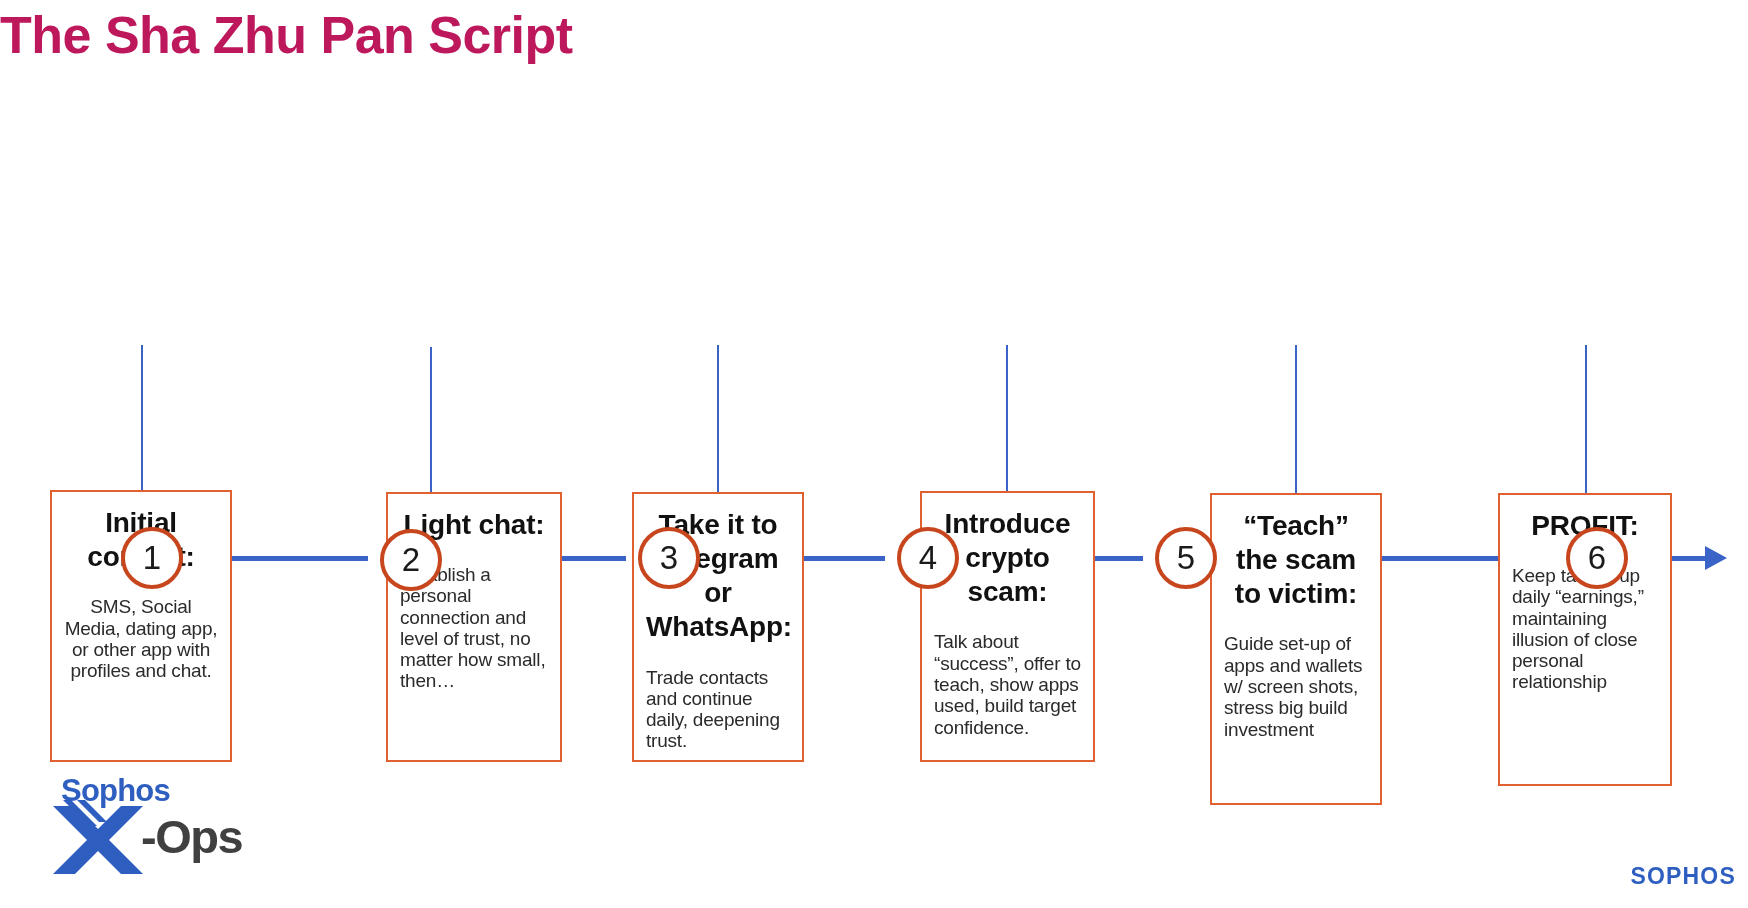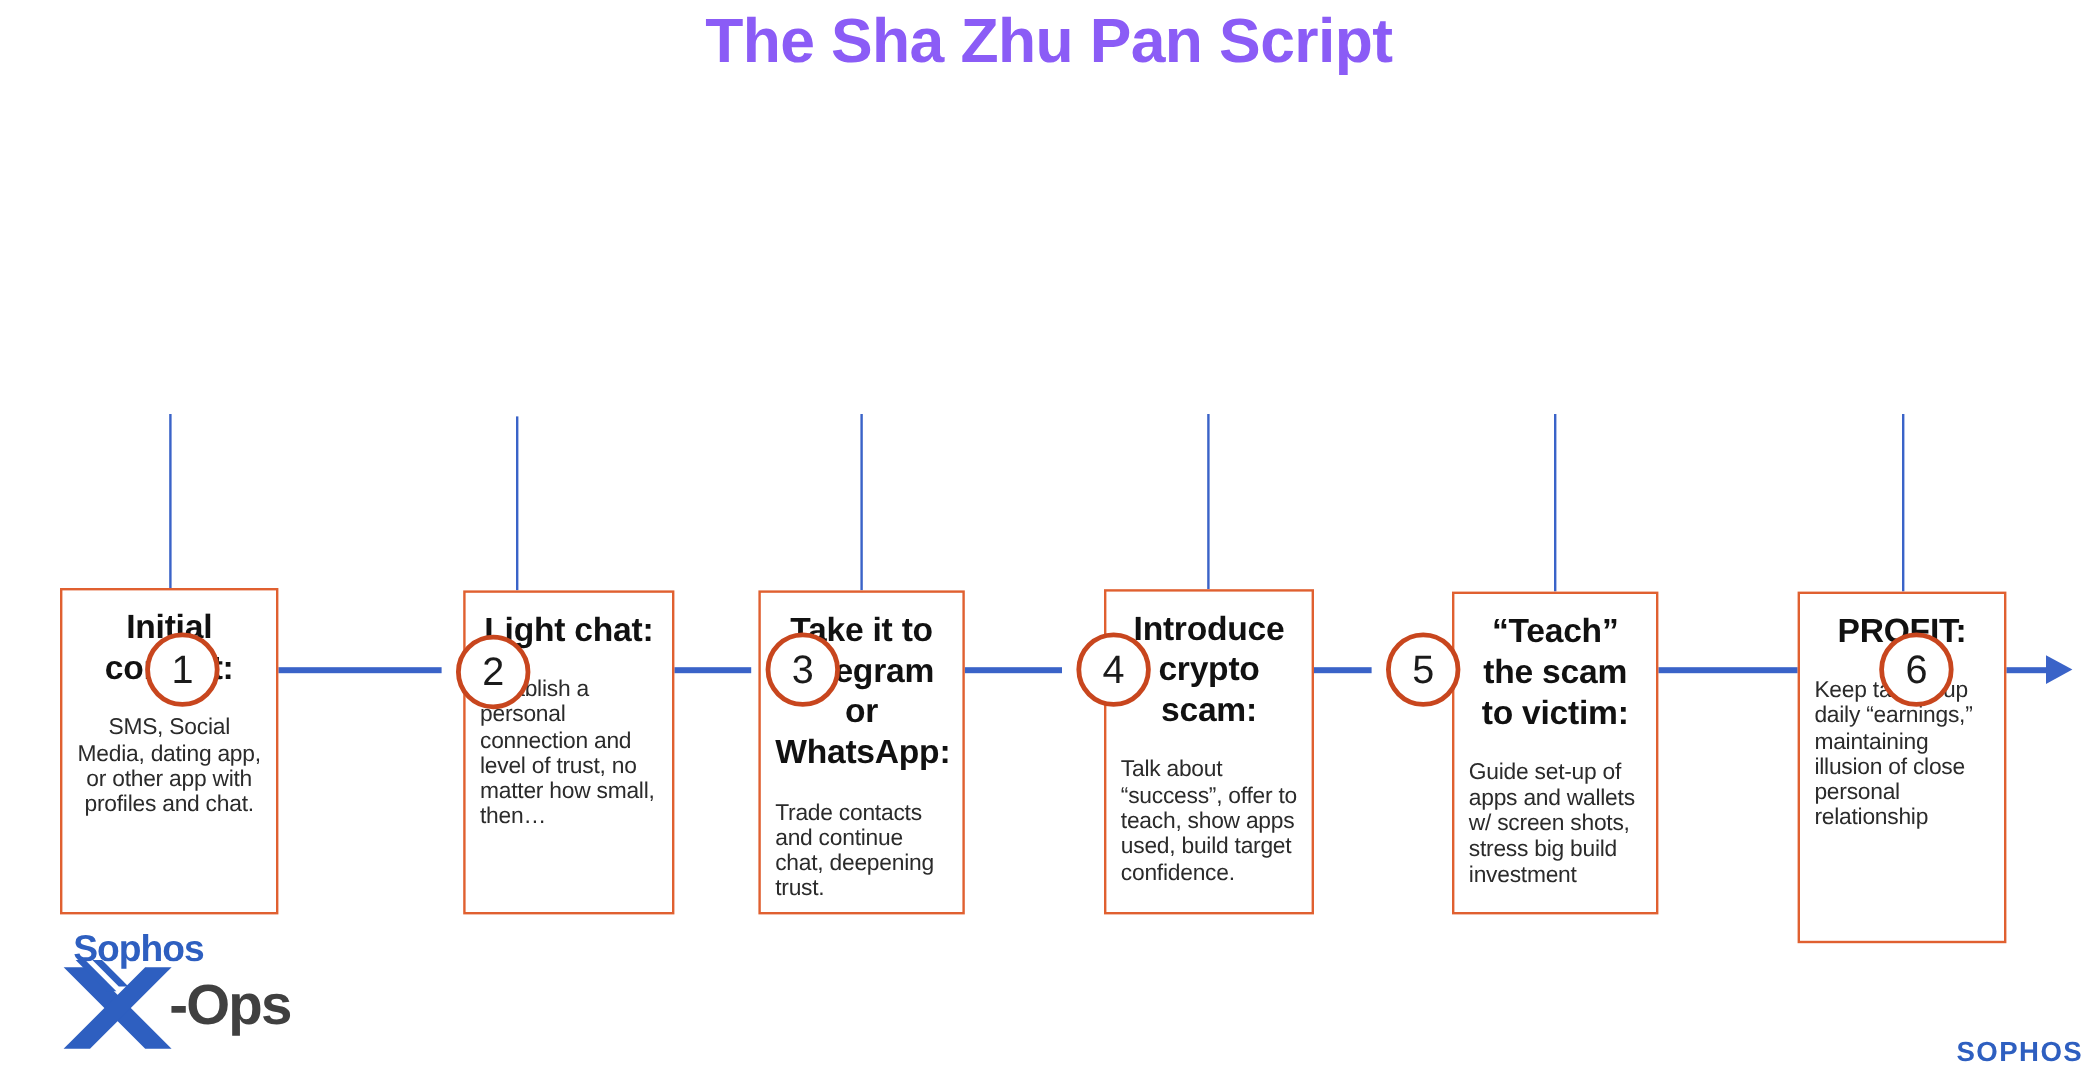--- a/index.html
+++ b/index.html
@@ -15,24 +15,24 @@
     font-family: "Liberation Sans", sans-serif;
     -webkit-font-smoothing: antialiased;
   }
 
   
   #page-title {
     position: absolute;
     top: 4px;
     left: 0;
     width: 1748px;
-    text-align: center;
+    text-align: left;
     font-size: 52px;
     font-weight: bold;
-    color: #8b5cf6;
+    color: #be185d;
     letter-spacing: -0.5px;
     line-height: 1.2;
   }
 
   
   #timeline {
     position: absolute;
     left: 0;
     top: 248px;
     width: 1748px;
@@ -193,29 +193,29 @@
   <div class="step-body centered">SMS, Social Media, dating app, or other app with profiles and chat.</div>
 </div>
 
 <div class="step-box" style="left:342px; top:492px; width:176px; height:270px;margin-left:44px;">
   <div class="step-head">Light chat:</div>
   <div class="step-body left">Establish a personal connection and level of trust, no matter how small, then…</div>
 </div>
 
 <div class="step-box" style="left:632px; top:492px; width:172px; height:270px;">
   <div class="step-head">Take it to Telegram or WhatsApp:</div>
-  <div class="step-body left">Trade contacts and continue chat, deepening trust.</div>
+  <div class="step-body left">Trade contacts and continue daily, deepening trust.</div>
 </div>
 
 <div class="step-box" style="left:920px; top:491px; width:175px; height:271px;">
   <div class="step-head">Introduce crypto scam:</div>
   <div class="step-body left">Talk about “success”, offer to teach, show apps used, build target confidence.</div>
 </div>
 
-<div class="step-box" style="left:1210px; top:493px; width:172px; height:269px;">
+<div class="step-box" style="left:1210px; top:493px; width:172px; height:312px;">
   <div class="step-head">“Teach” the scam to victim:</div>
   <div class="step-body left">Guide set-up of apps and wallets w/ screen shots, stress big build investment</div>
 </div>
 
 <div class="step-box" style="left:1498px; top:493px; width:174px; height:293px;">
   <div class="step-head">PROFIT:</div>
   <div class="step-body left">Keep talking up daily “earnings,” maintaining illusion of close personal relationship</div>
 </div>
 
 <div id="xops-logo">

